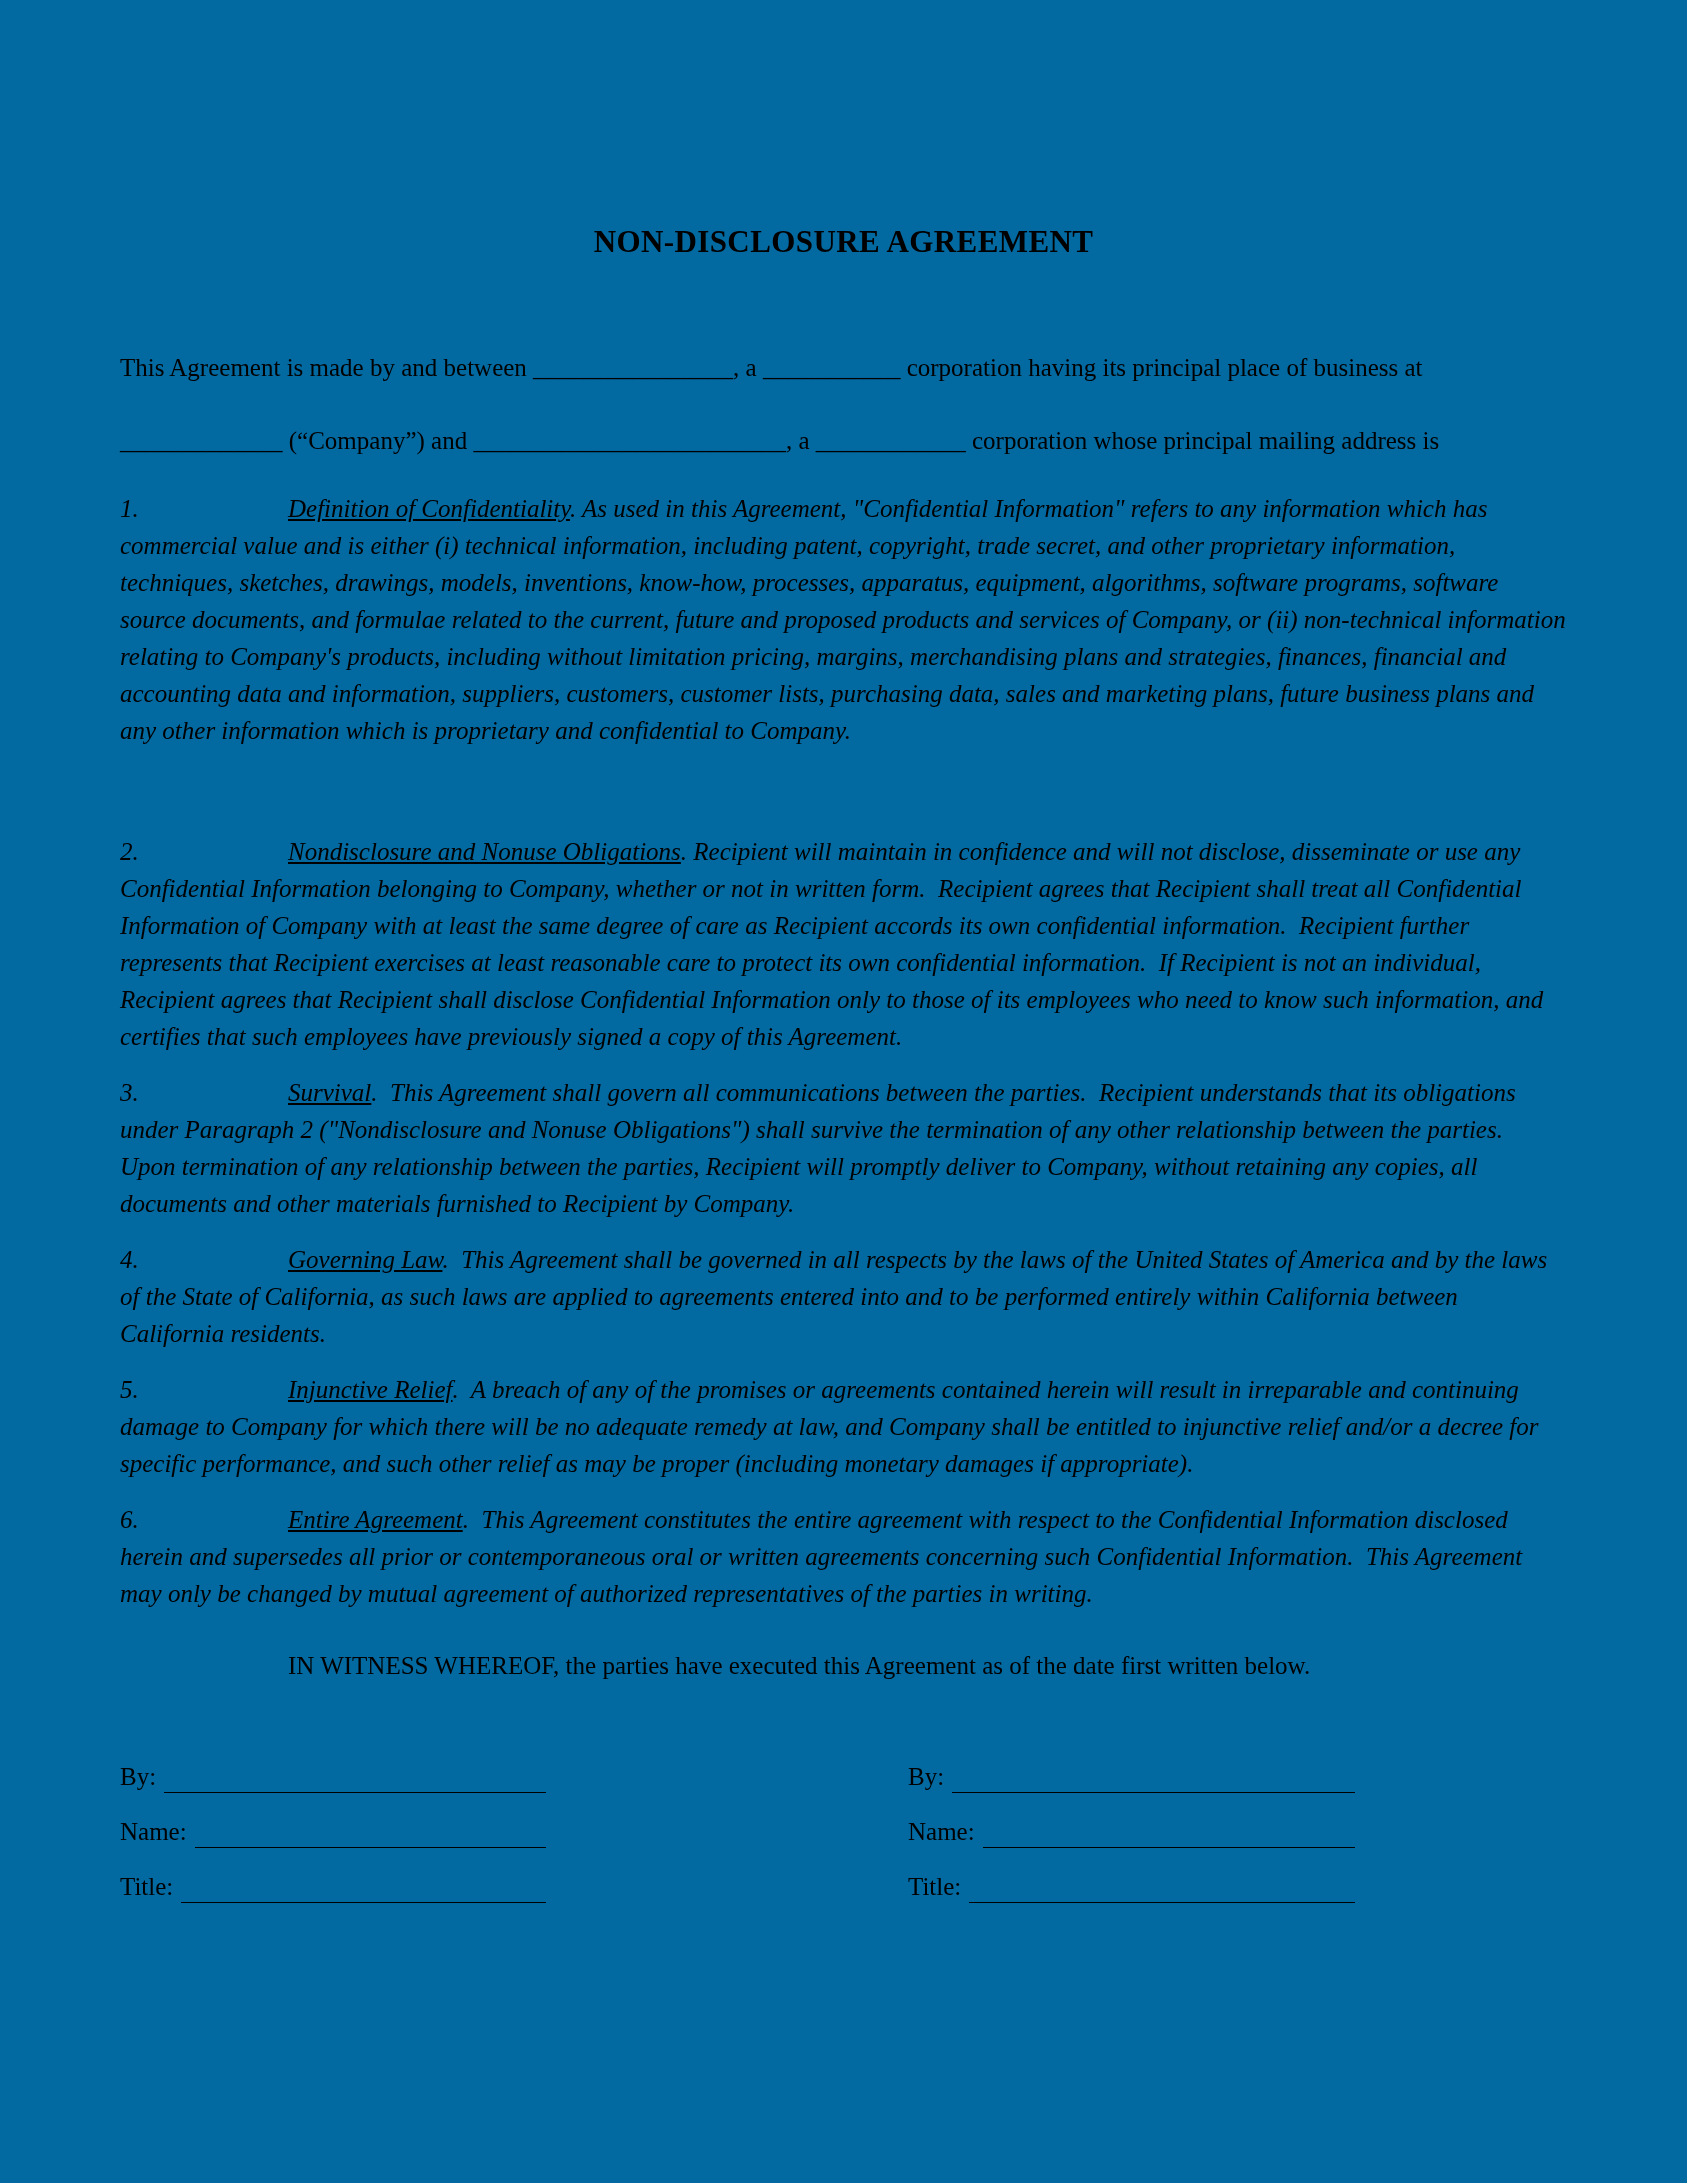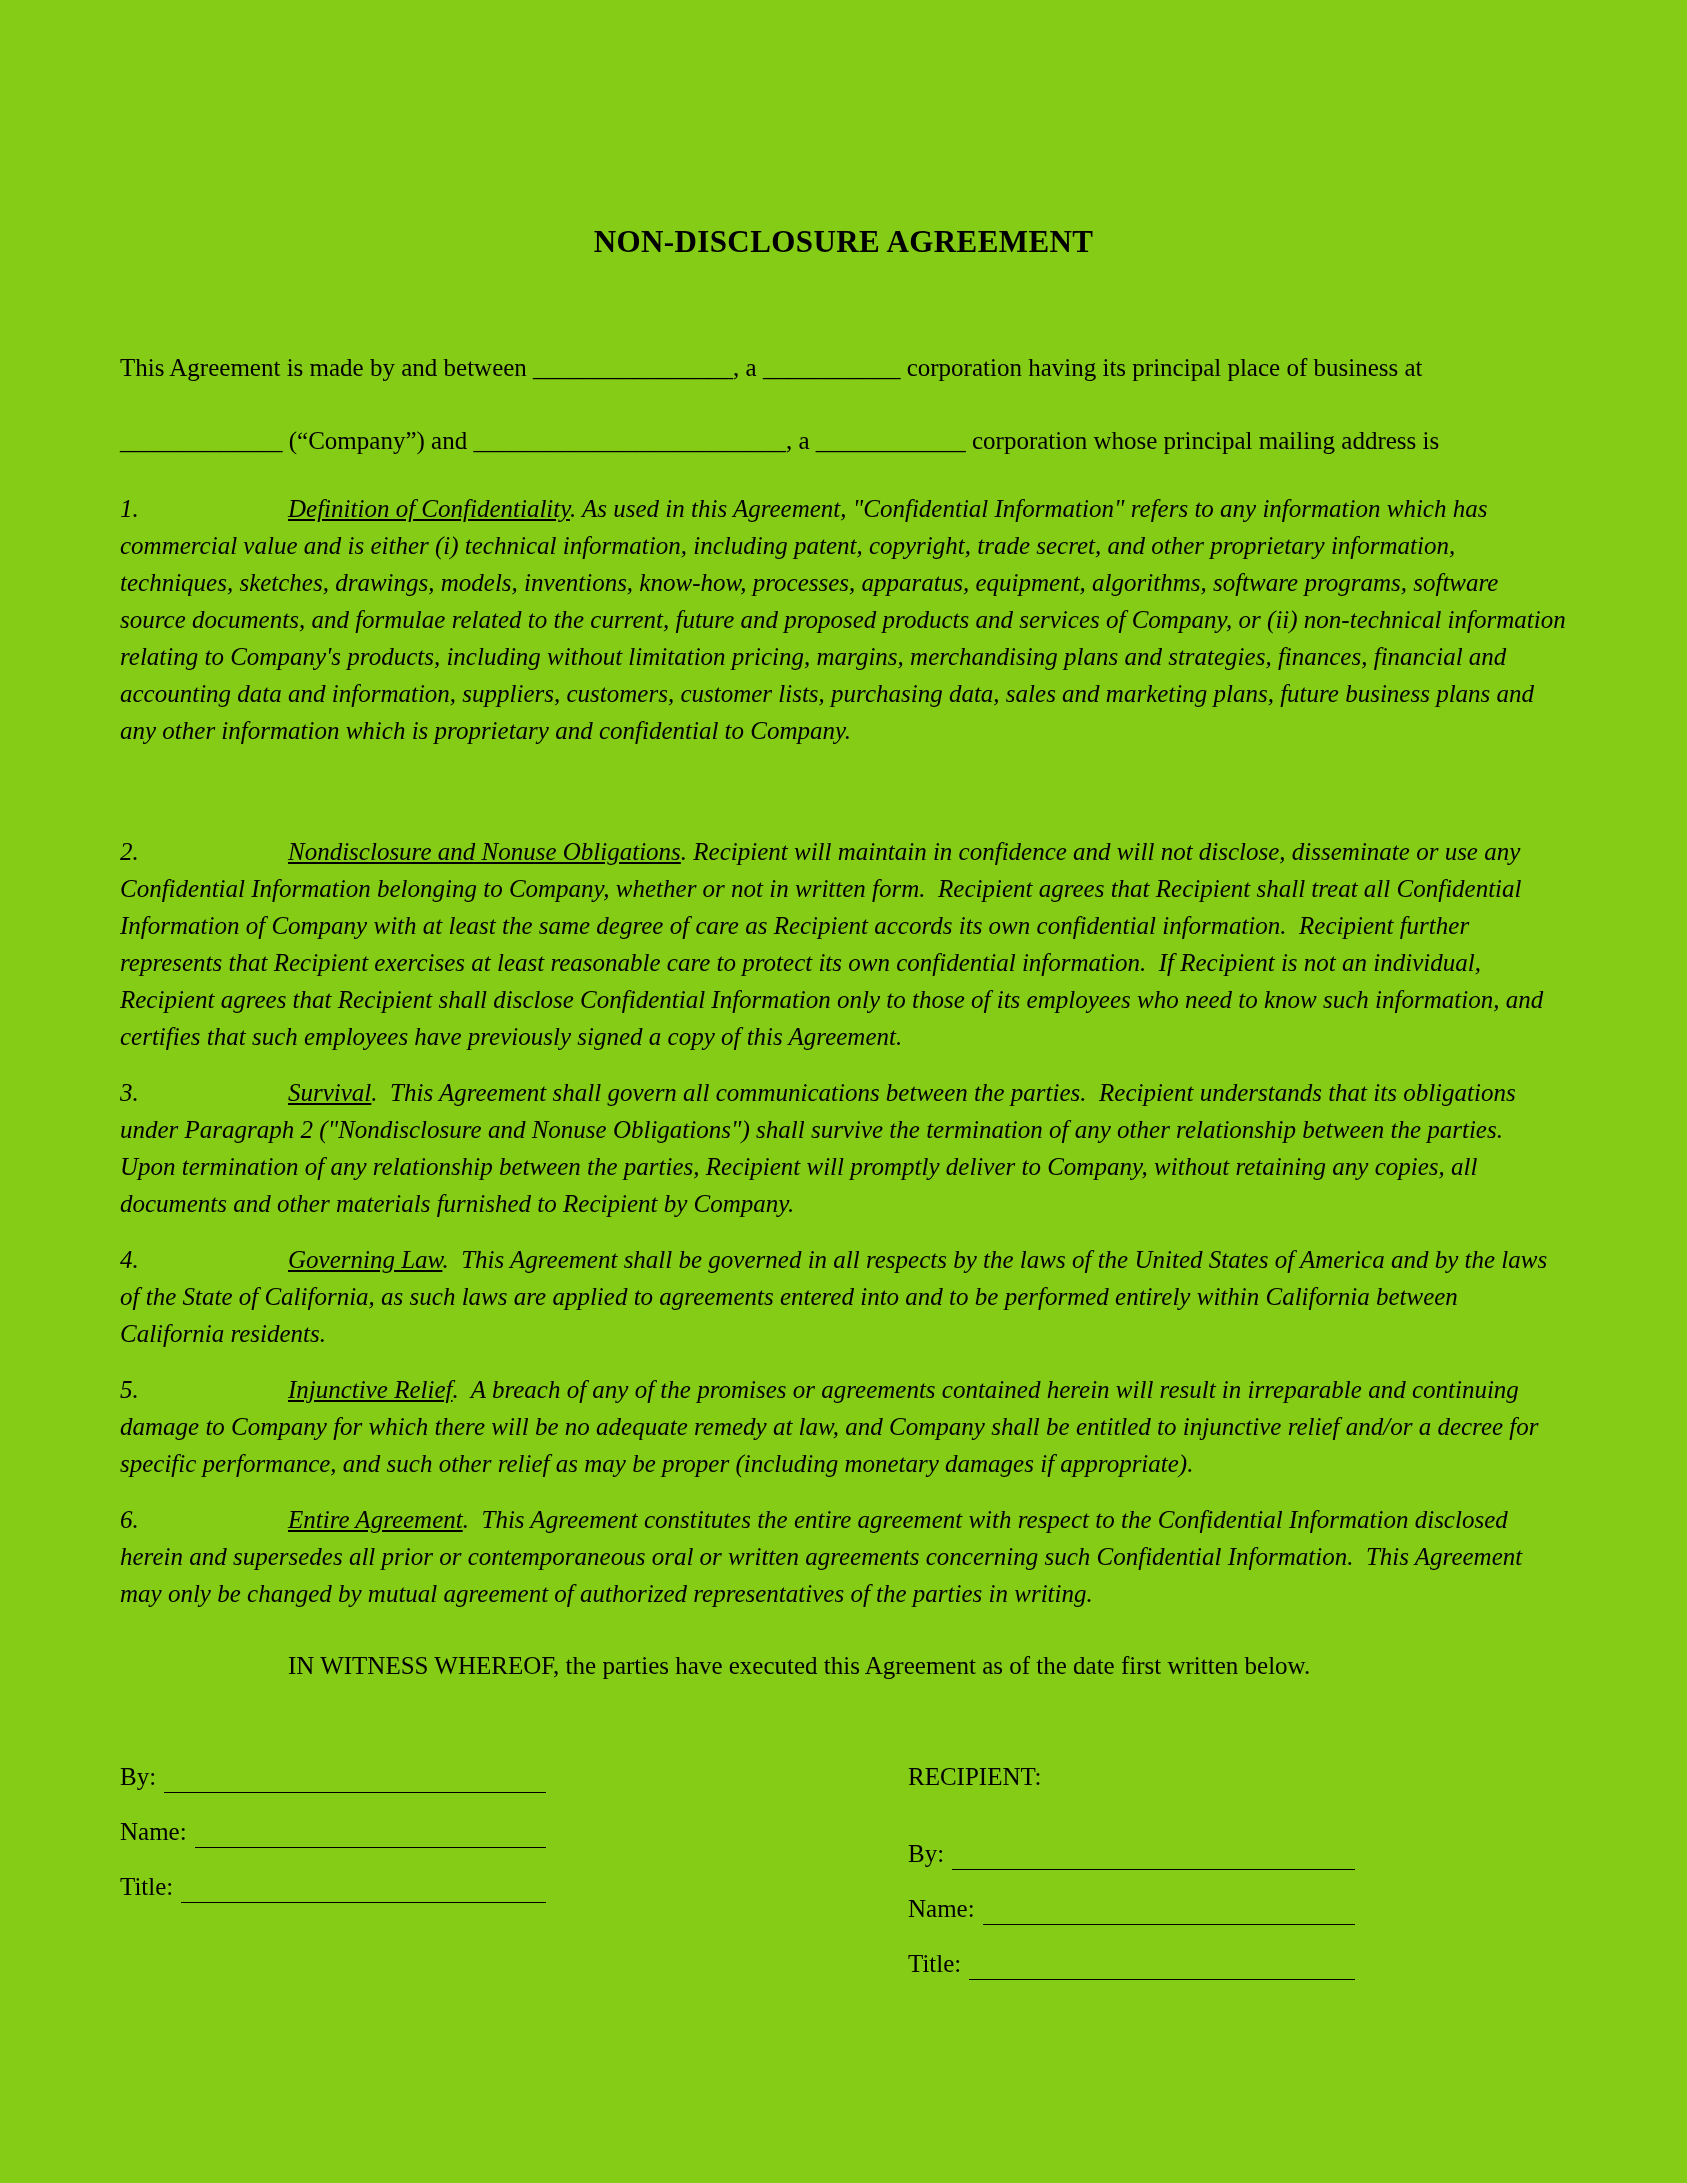--- a/index.html
+++ b/index.html
@@ -13,21 +13,21 @@
     height: 2184px;
     color: #000000;
     font-family: "Liberation Serif", "DejaVu Serif", serif;
     font-size: 25px;
   }
   .page {
     box-sizing: border-box;
     width: 1687px;
     height: 2184px;
     padding: 224px 120px 0 120px;
-    background: #84cc16;
+    background: #0369a1;
   }
   .title {
     margin: 0 0 89px 0;
     text-align: center;
     font-size: 31px;
     font-weight: bold;
     letter-spacing: 0.4px;
   }
   .intro {
     margin: 0 0 31px 0;
@@ -129,21 +129,20 @@
         <span class="sig-label">Name:</span>
         <span class="sig-line"></span>
       </div>
       <div class="sig-row">
         <span class="sig-label">Title:</span>
         <span class="sig-line"></span>
       </div>
     </div>
 
     <div class="sig-col-right">
-      <div class="sig-header">RECIPIENT:</div>
       <div class="sig-row">
         <span class="sig-label">By:</span>
         <span class="sig-line"></span>
       </div>
       <div class="sig-row">
         <span class="sig-label">Name:</span>
         <span class="sig-line"></span>
       </div>
       <div class="sig-row">
         <span class="sig-label">Title:</span>

